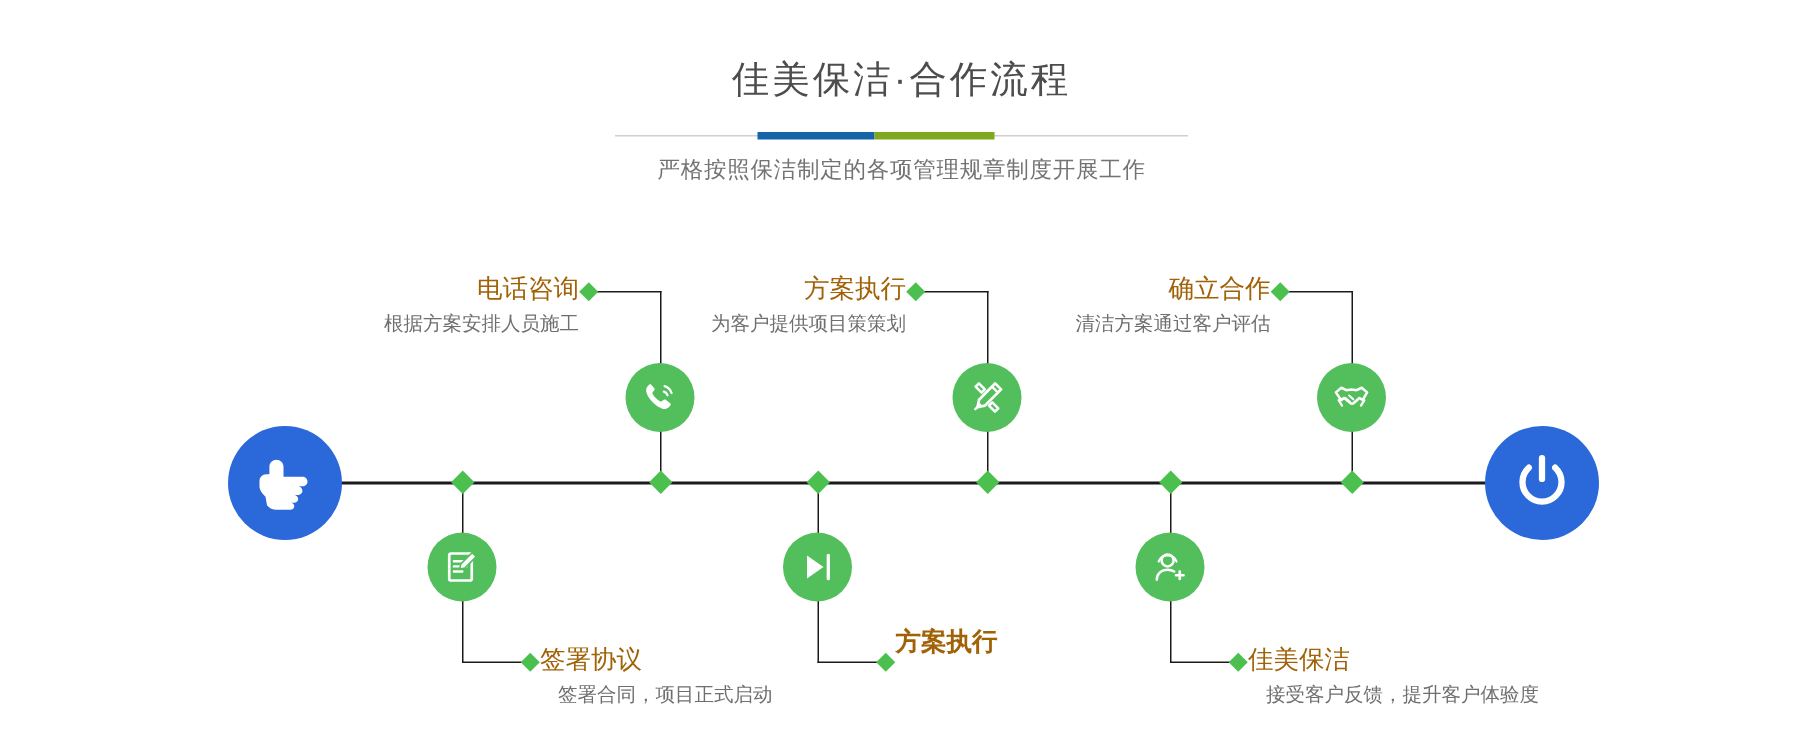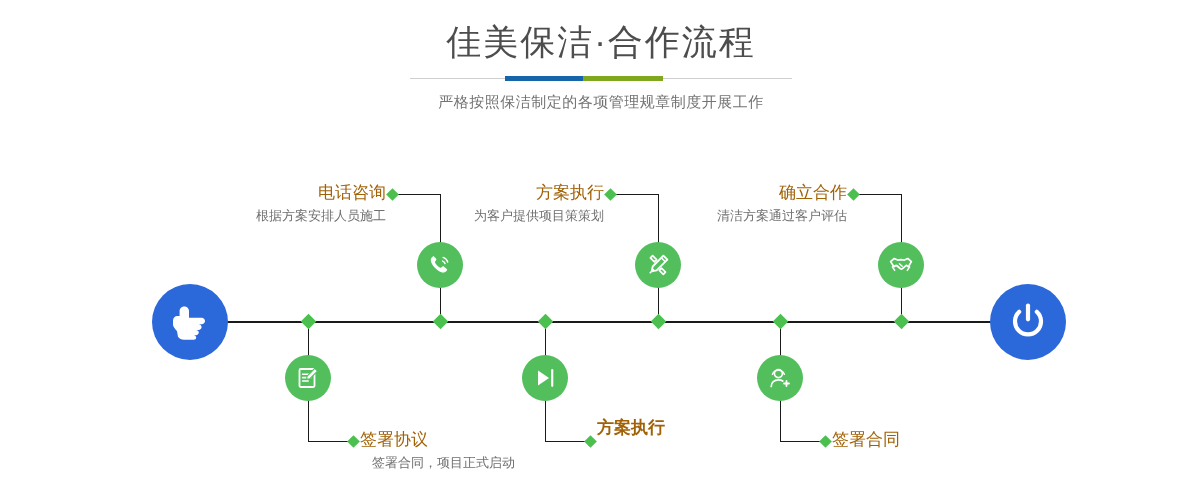--- a/index.html
+++ b/index.html
@@ -21,23 +21,23 @@
 
   
   .header {
     position: absolute;
     left: 0;
     top: 0;
     width: 1202px;
     text-align: center;
   }
   .title {
-    margin: 4px;
+    margin: 15px;
     padding-top: 18px;
-    font-size: 35px;
+    font-size: 25px;
     line-height: 40px;
     font-weight: normal;
     letter-spacing: 2px;
     color: #4d4d4d;
   }
   .divider {
     position: relative;
     width: 382px;
     margin: 14px auto 0 auto;
     height: 5px;
@@ -306,17 +306,18 @@
       <span>
         <svg width="26" height="26" viewBox="0 0 26 26" fill="none">
           <circle cx="11.4" cy="8.6" r="4" stroke="#ffffff" stroke-width="1.7" fill="none"></circle>
           <path d="M4.2 21.4c0-4 3.2-6.6 7.2-6.6 1.7 0 3.2.4 4.4 1.2" stroke="#ffffff" stroke-width="1.7" stroke-linecap="round" fill="none"></path>
           <path d="M5.4 9.4a6.4 6.4 0 0 1 12 0" stroke="#ffffff" stroke-width="1.4" stroke-linecap="round" fill="none"></path>
           <path d="M19.5 16v5M17 18.5h5" stroke="#ffffff" stroke-width="1.8" stroke-linecap="round"></path>
         </svg>
       </span>
     </div>
     <div class="lbl bottom" style="left:832px; top:279px; width:300px;">
-      <div class="lbl-title">签署合同</div>
+      <div class="lbl-title">佳美保洁</div>
+      <div class="lbl-desc">接受客户反馈，提升客户体验度</div>
     </div>
 
   </div>
 </div>
 
 </body></html>

